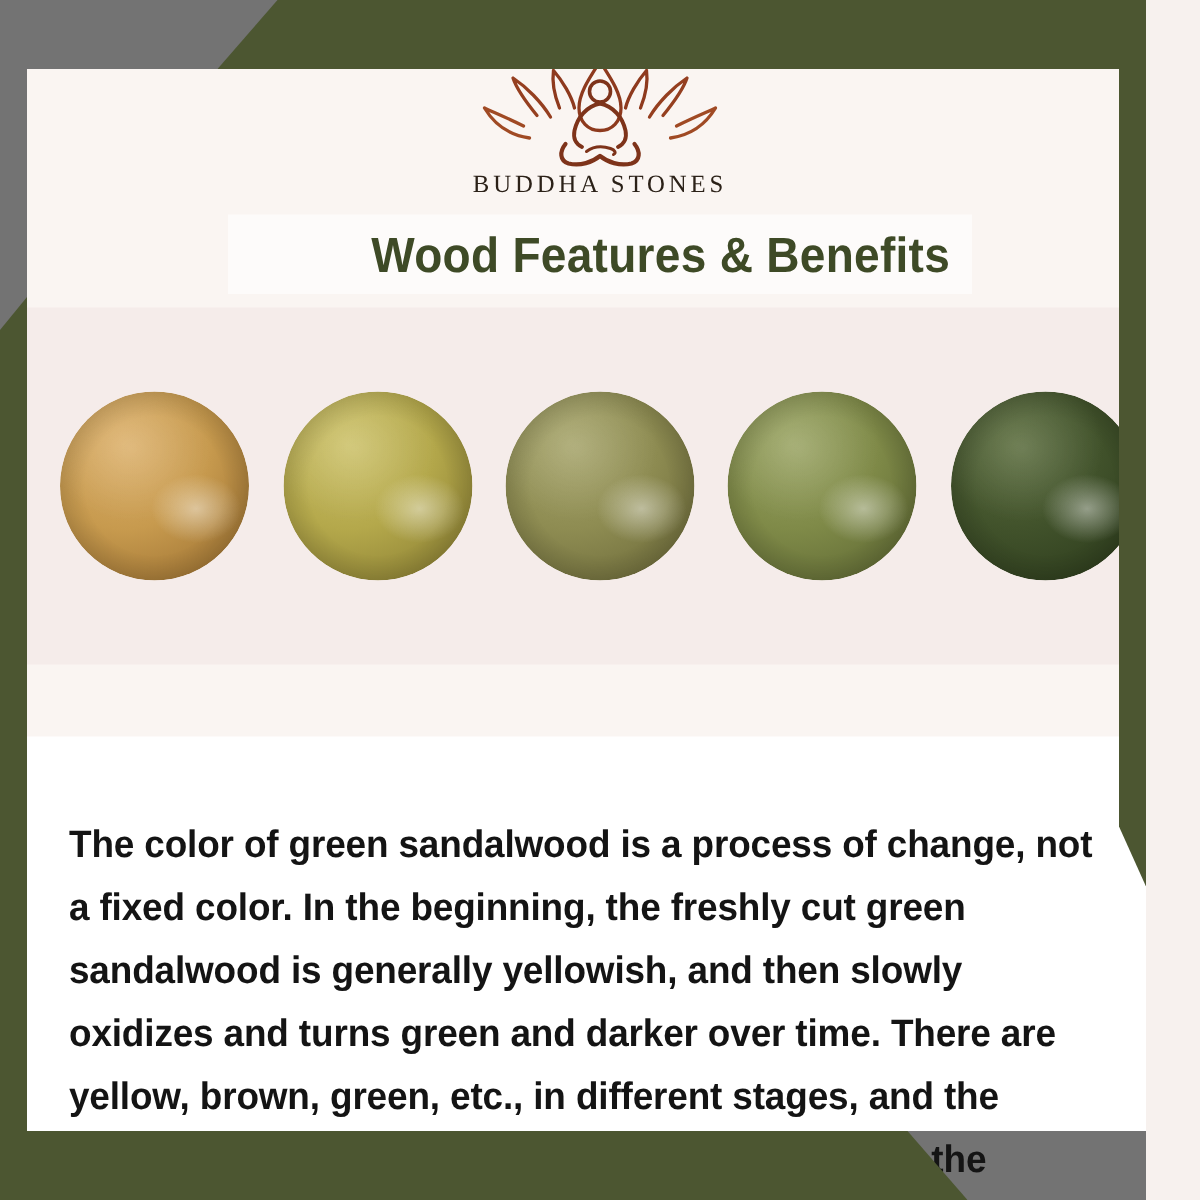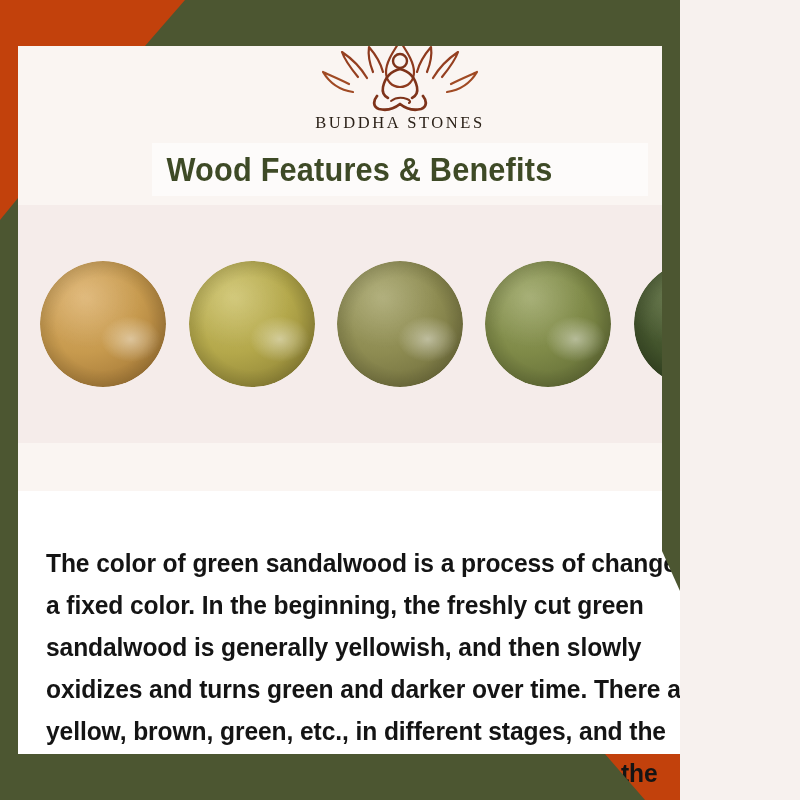--- a/index.html
+++ b/index.html
@@ -9,23 +9,23 @@
   body {
     width: 800px;
     height: 800px;
     overflow: hidden;
     font-family: "Liberation Sans", sans-serif;
     background: #f7f1ee;
   }
 
   #infographic {
     position: relative;
-    width: 680px;
+    width: 764px;
     height: 800px;
-    background: #c2410c;
+    background: #737373;
     overflow: hidden;
   }
 
   
   .frame-top {
     position: absolute;
     top: 0; left: 0;
     width: 800px; height: 46px;
     background: #4c5631;
     clip-path: polygon(185px 0, 800px 0, 800px 46px, 145px 46px);
@@ -98,21 +98,21 @@
   
   .title-banner {
     position: absolute;
     left: 152px;
     top: 143px;
     width: 496px;
     height: 53px;
     background: #fdfbfa;
     display: flex;
     align-items: center;
-    justify-content: flex-start;
+    justify-content: flex-end;
     z-index: 4;
   }
   .title-text {
     font-family: "Liberation Sans Narrow", "Liberation Sans", sans-serif;
     font-weight: bold;
     font-size: 33px;
     color: #3e4a26;
     letter-spacing: 0.2px;
     transform: scaleX(0.93);
     white-space: nowrap;

